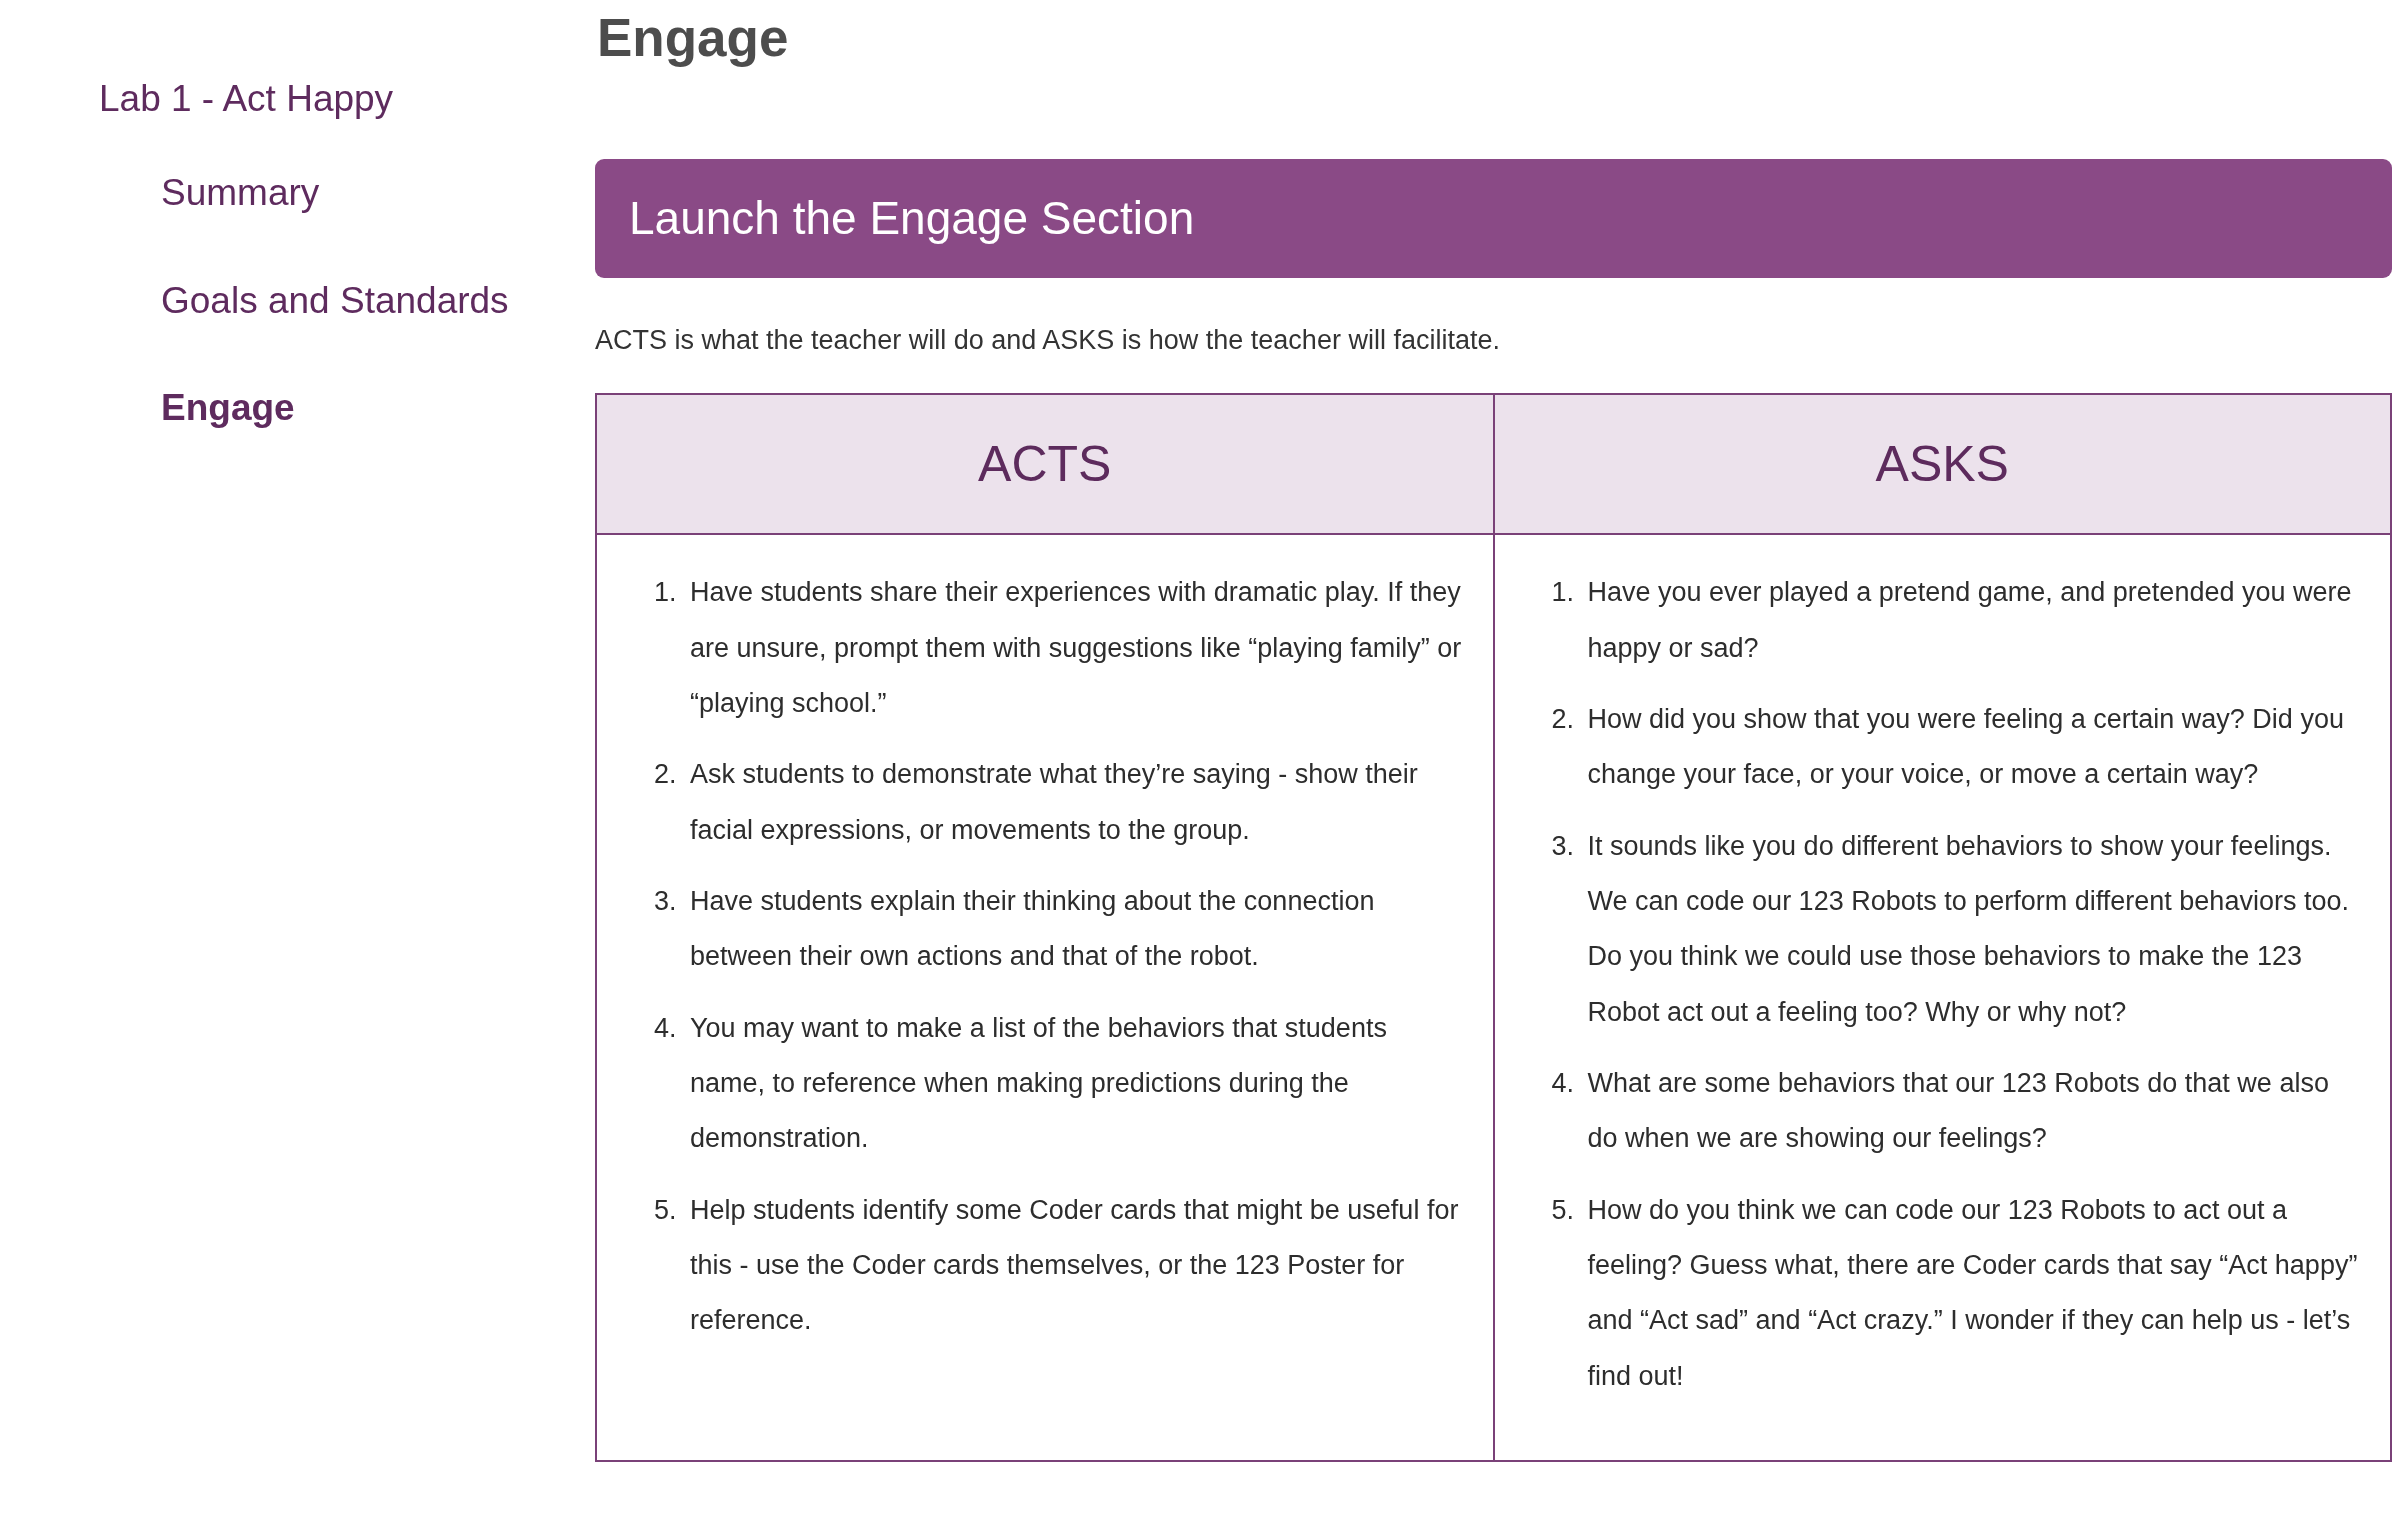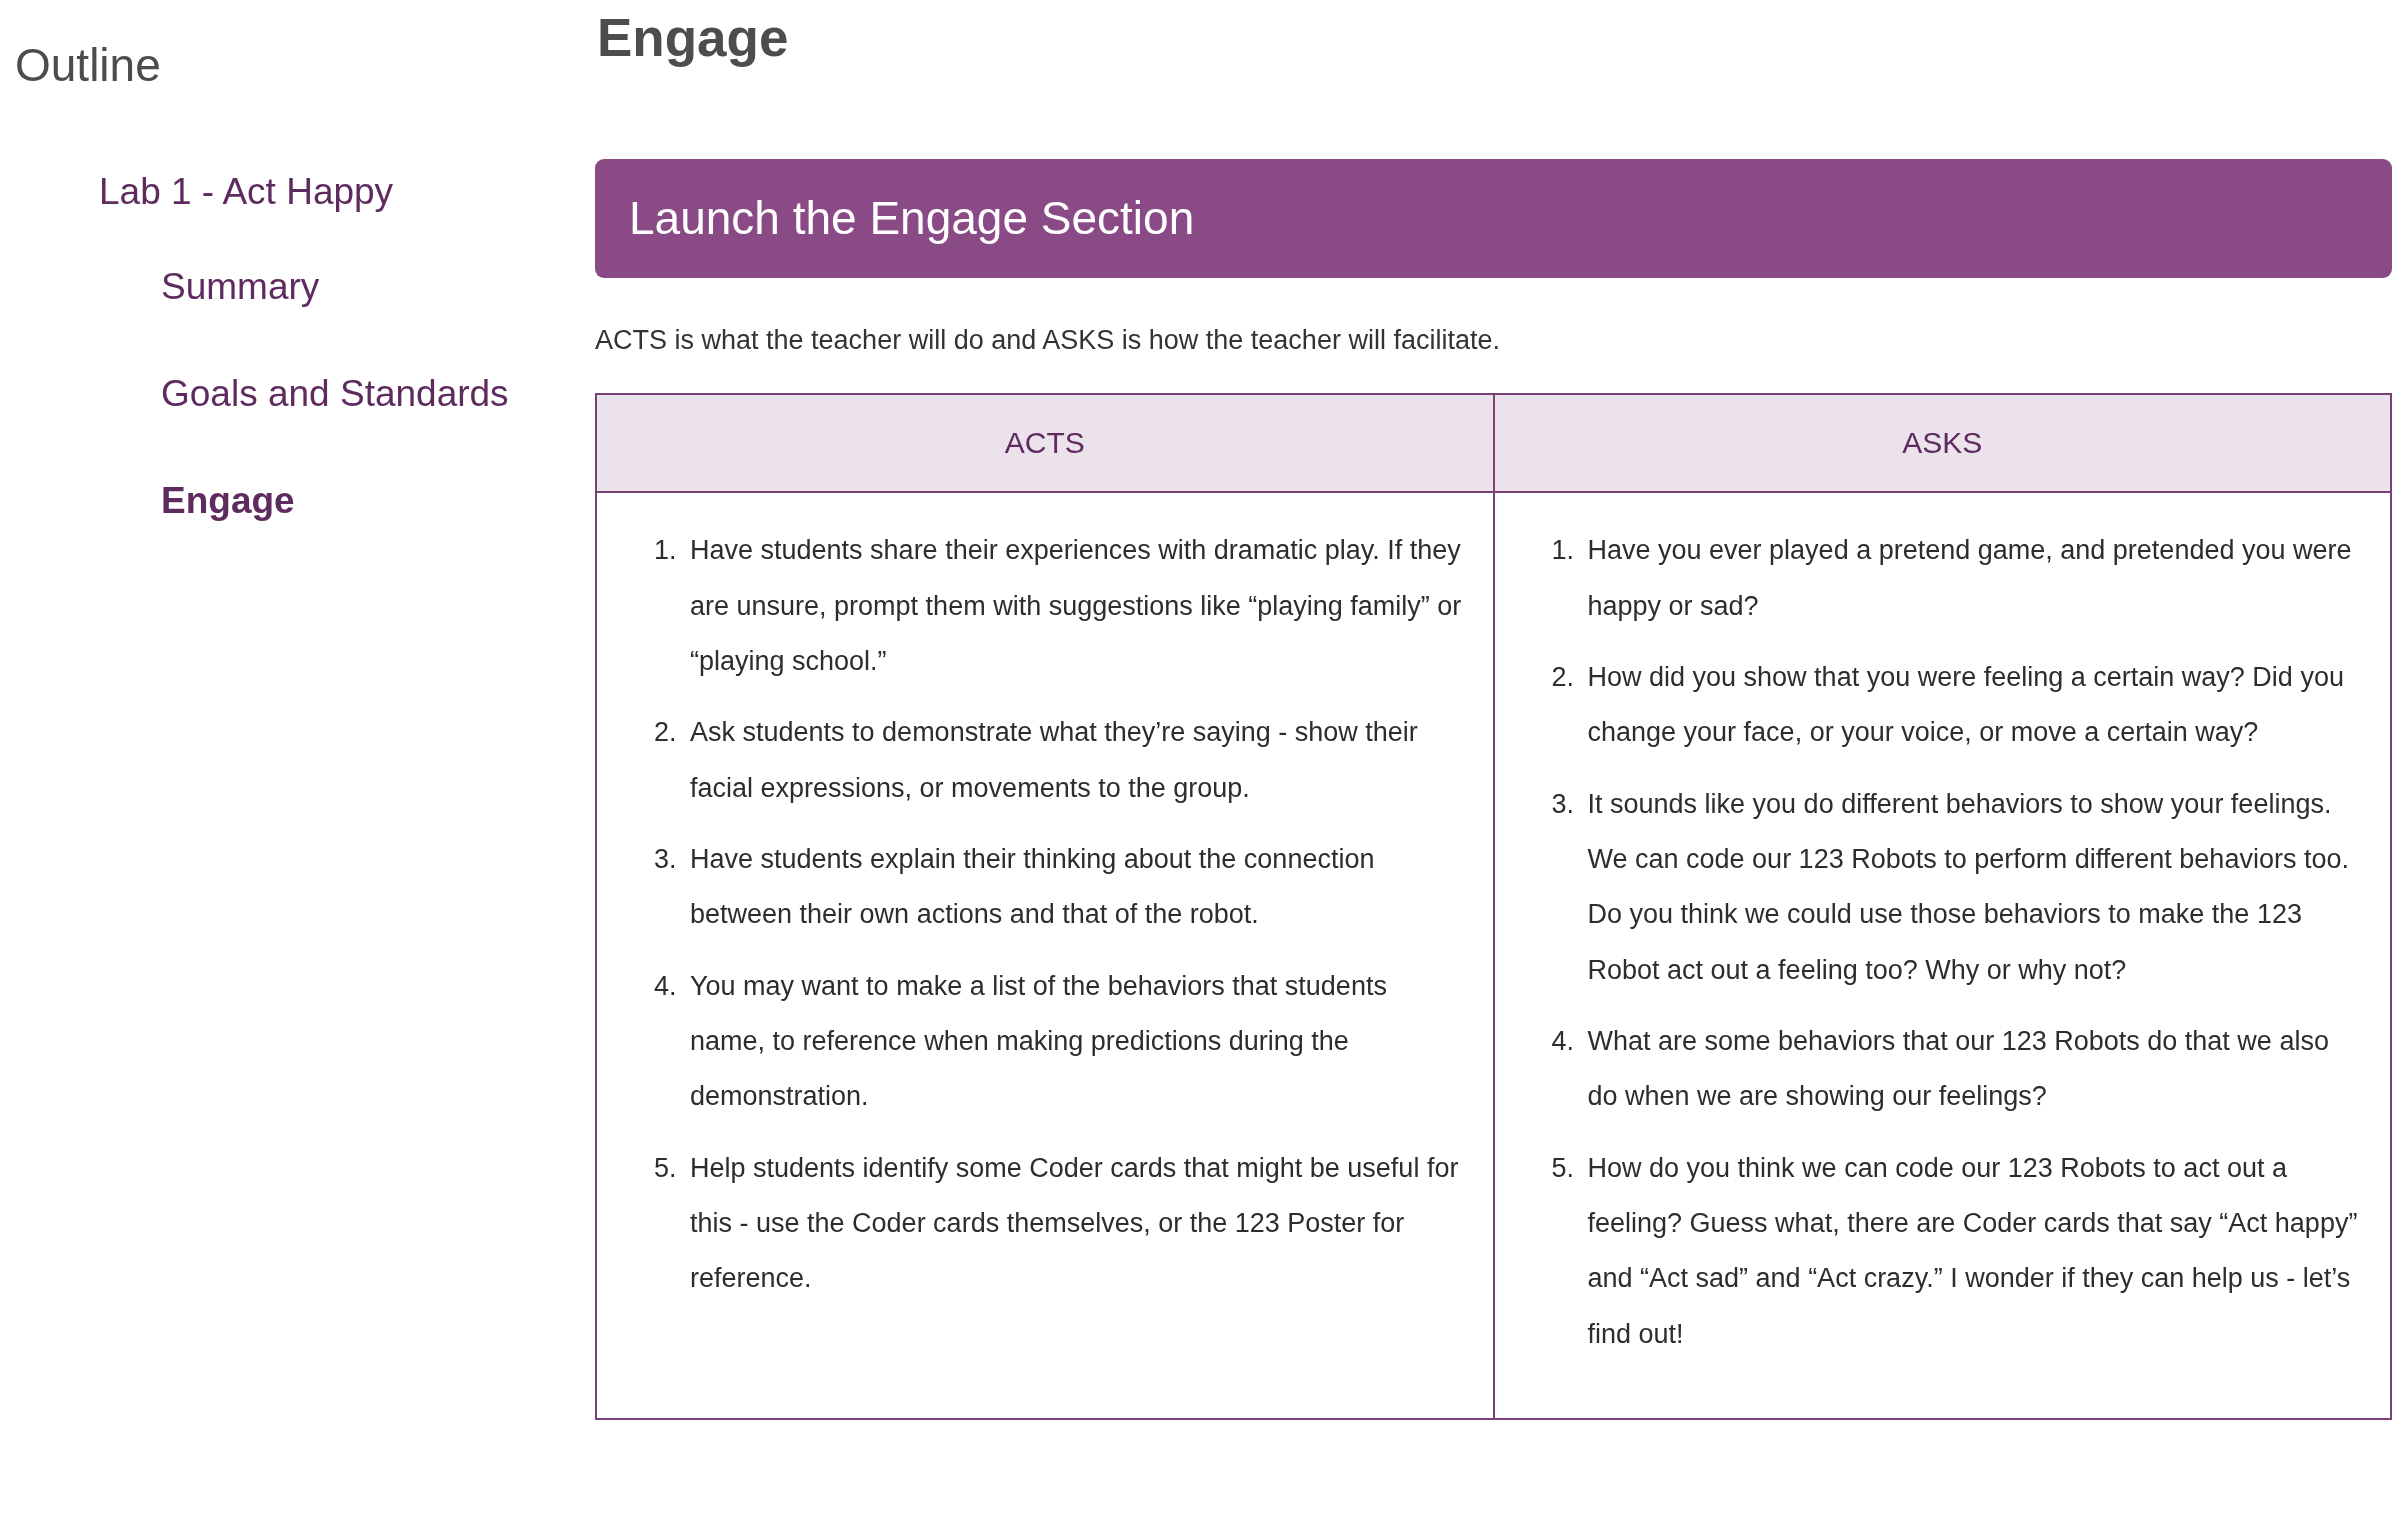--- a/index.html
+++ b/index.html
@@ -60,22 +60,22 @@
     margin:46px 0 0 0;
     font-size:27px;line-height:1.25;color:#333333;
   }
   table.acts-table{
     margin-top:36px;width:100%;
     border-collapse:collapse;table-layout:fixed;
   }
   table.acts-table th{
     background:var(--header-bg);
     border:2px solid var(--border);
-    height:98px;
-    font-size:30px;font-weight:400;
+    height:140px;
+    font-size:50px;font-weight:400;
     color:var(--header-text);
     text-align:center;vertical-align:middle;
   }
   table.acts-table td{
     border:2px solid var(--border);
     vertical-align:top;width:50%;
     padding:30px 24px 40px 12px;
     background:#ffffff;
   }
   ol.step-list{margin:0;padding:0 0 0 75px;}
@@ -84,21 +84,20 @@
     color:var(--body-text);
     margin-bottom:16px;padding-left:6px;
   }
 </style>
 </head>
 <body>
 
 <div class="page">
 
   <aside class="sidebar">
-    <div class="outline-title">Outline</div>
     <nav class="nav">
       <a class="nav-lab">Lab 1 - Act Happy</a>
       <ul class="nav-sub">
         <li>Summary</li>
         <li>Goals and Standards</li>
         <li class="active">Engage</li>
       </ul>
     </nav>
   </aside>
 

